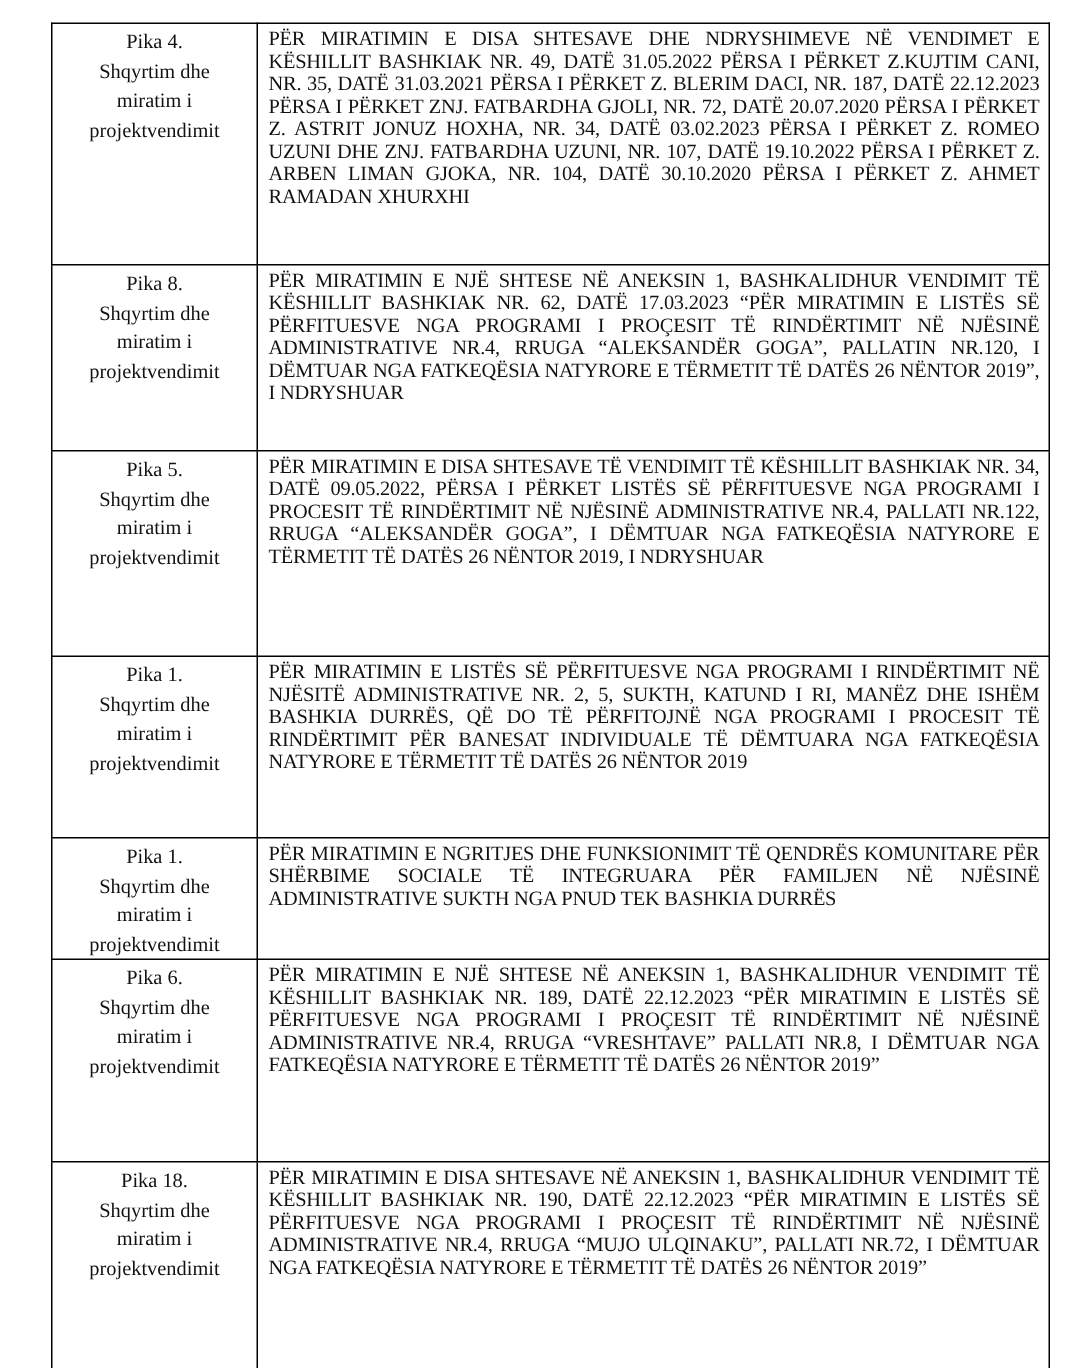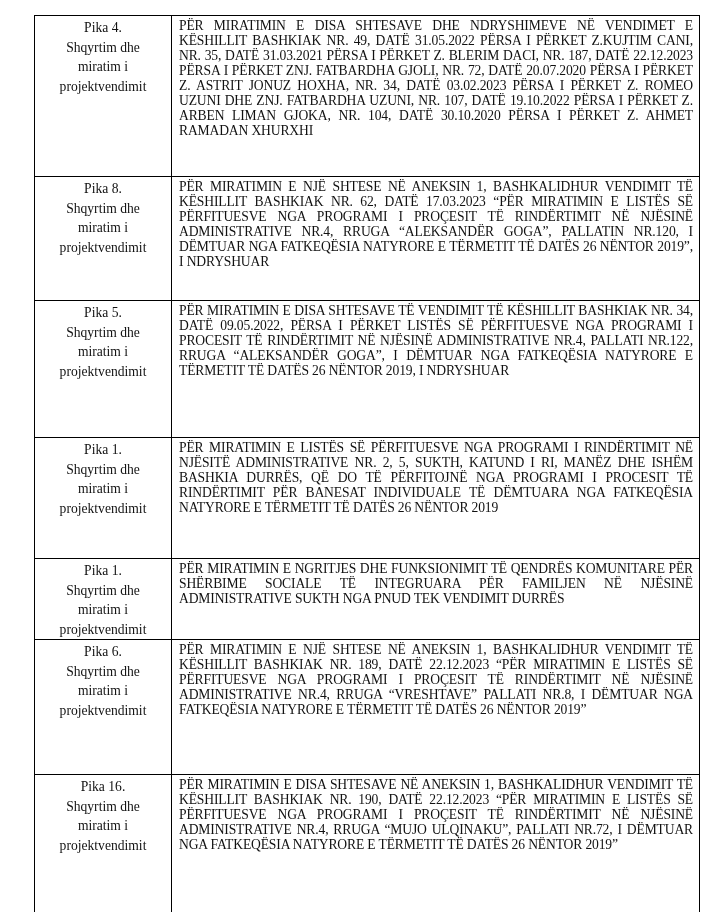--- a/index.html
+++ b/index.html
@@ -78,34 +78,34 @@
       </td>
       <td class="desc-cell">PËR MIRATIMIN E LISTËS SË PËRFITUESVE NGA PROGRAMI I RINDËRTIMIT NË NJËSITË ADMINISTRATIVE NR. 2, 5, SUKTH, KATUND I RI, MANËZ DHE ISHËM BASHKIA DURRËS, QË DO TË PËRFITOJNË NGA PROGRAMI I PROCESIT TË RINDËRTIMIT PËR BANESAT INDIVIDUALE TË DËMTUARA NGA FATKEQËSIA NATYRORE E TËRMETIT TË DATËS 26 NËNTOR 2019</td>
     </tr>
     <tr style="height:78px">
       <td class="item-cell">
         <span>Pika 1.</span>
         <span>Shqyrtim dhe</span>
         <span>miratim i</span>
         <span>projektvendimit</span>
       </td>
-      <td class="desc-cell">PËR MIRATIMIN E NGRITJES DHE FUNKSIONIMIT TË QENDRËS KOMUNITARE PËR SHËRBIME SOCIALE TË INTEGRUARA PËR FAMILJEN NË NJËSINË ADMINISTRATIVE SUKTH NGA PNUD TEK VENDIMIT DURRËS</td>
+      <td class="desc-cell">PËR MIRATIMIN E NGRITJES DHE FUNKSIONIMIT TË QENDRËS KOMUNITARE PËR SHËRBIME SOCIALE TË INTEGRUARA PËR FAMILJEN NË NJËSINË ADMINISTRATIVE SUKTH NGA PNUD TEK BASHKIA DURRËS</td>
     </tr>
     <tr style="height:135px">
       <td class="item-cell">
         <span>Pika 6.</span>
         <span>Shqyrtim dhe</span>
         <span>miratim i</span>
         <span>projektvendimit</span>
       </td>
       <td class="desc-cell">PËR MIRATIMIN E NJË SHTESE NË ANEKSIN 1, BASHKALIDHUR VENDIMIT TË KËSHILLIT BASHKIAK NR. 189, DATË 22.12.2023 “PËR MIRATIMIN E LISTËS SË PËRFITUESVE NGA PROGRAMI I PROÇESIT TË RINDËRTIMIT NË NJËSINË ADMINISTRATIVE NR.4, RRUGA “VRESHTAVE” PALLATI NR.8, I DËMTUAR NGA FATKEQËSIA NATYRORE E TËRMETIT TË DATËS 26 NËNTOR 2019”</td>
     </tr>
     <tr style="height:138px">
       <td class="item-cell">
-        <span>Pika 16.</span>
+        <span>Pika 18.</span>
         <span>Shqyrtim dhe</span>
         <span>miratim i</span>
         <span>projektvendimit</span>
       </td>
       <td class="desc-cell">PËR MIRATIMIN E DISA SHTESAVE NË ANEKSIN 1, BASHKALIDHUR VENDIMIT TË KËSHILLIT BASHKIAK NR. 190, DATË 22.12.2023 “PËR MIRATIMIN E LISTËS SË PËRFITUESVE NGA PROGRAMI I PROÇESIT TË RINDËRTIMIT NË NJËSINË ADMINISTRATIVE NR.4, RRUGA “MUJO ULQINAKU”, PALLATI NR.72, I DËMTUAR NGA FATKEQËSIA NATYRORE E TËRMETIT TË DATËS 26 NËNTOR 2019”</td>
     </tr>
   </tbody>
 </table>
 
 </body></html>

